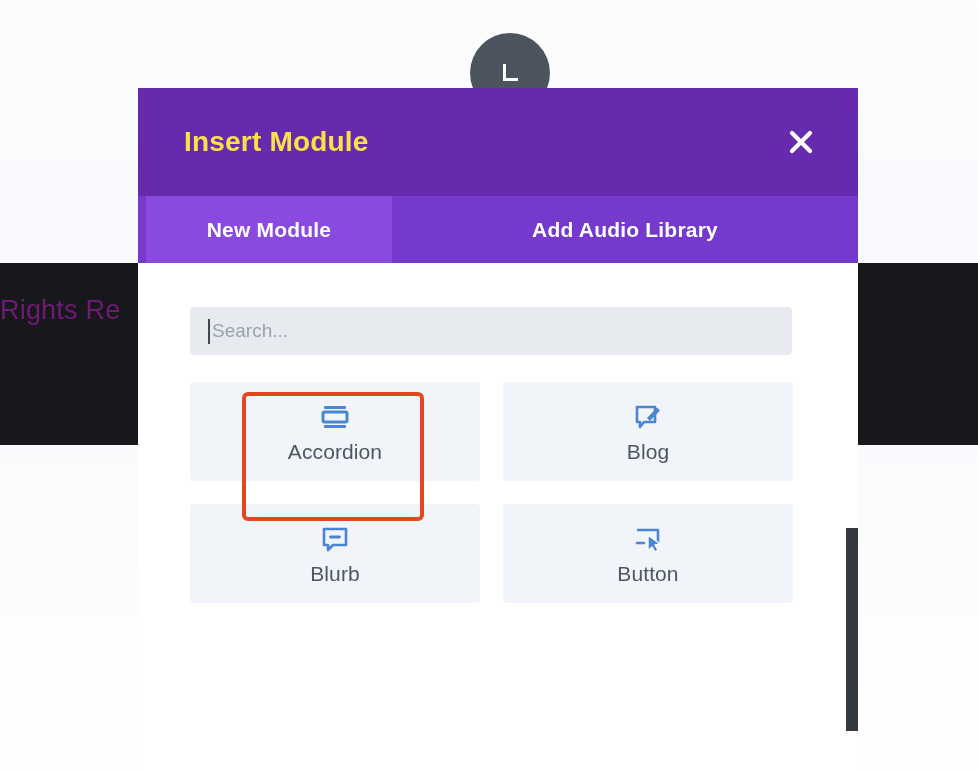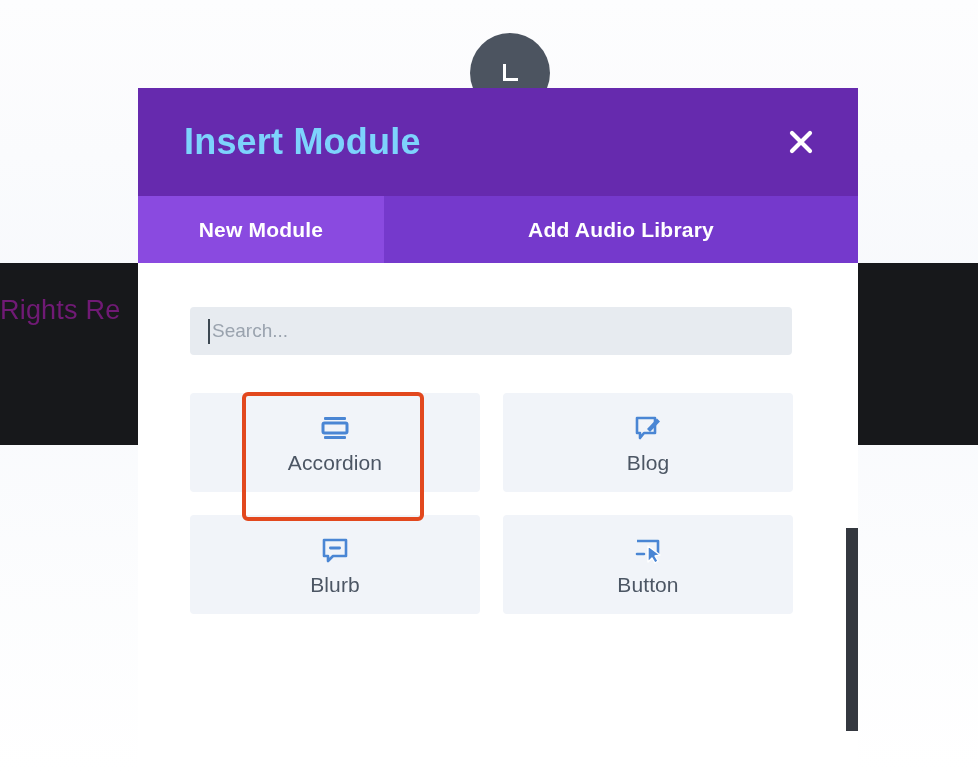--- a/index.html
+++ b/index.html
@@ -43,40 +43,40 @@
     background: #ffffff;
     overflow: hidden;
   }
   .modal-header {
     position: relative;
     height: 108px; background: #662aae;
     display: flex; align-items: center;
   }
   .modal-title {
     margin-left: 46px;
-    font-size: 36px; font-weight: bold; color: #7dd3fc; letter-spacing: .2px;
+    font-size: 28px; font-weight: bold; color: #fde047; letter-spacing: .2px;
   }
   .modal-close {
     position: absolute; right: 40px; top: 50%; transform: translateY(-50%);
     width: 34px; height: 34px;
     display: flex; align-items: center; justify-content: center;
     cursor: pointer;
   }
   .modal-close svg { display:block; }
 
   
   .header-notch {
     position: absolute; left: 332px; top: -26px;
     width: 0; height: 0;
     border-left: 40px solid transparent;
     border-right: 40px solid transparent;
     border-bottom: 27px solid #662aae;
   }
 
-  .tabs { display: flex; height: 67px; background: #7539cc; }
+  .tabs { display: flex; height: 67px; background: #7539cc; padding-left: 8px; }
   .tab {
     display: flex; align-items: center; justify-content: center;
     font-size: 21px; font-weight: bold; color: #ffffff;
     cursor: pointer; letter-spacing: .2px;
   }
   .tab.active { background: #8a4ae0; width: 246px; }
   .tab.inactive { flex: 1; background: #7539cc; }
 
   
   .modal-body {
@@ -94,21 +94,21 @@
     display: flex; align-items: center;
     position: relative;
   }
   .caret {
     position: absolute; left: 18px; top: 12px;
     width: 2px; height: 25px; background: #3d4852;
   }
   .search-placeholder { margin-left: 4px; }
 
   .grid {
-    margin-top: 38px;
+    margin-top: 27px;
     display: grid;
     grid-template-columns: 290px 290px;
     column-gap: 22px;
     row-gap: 22px;
     gap: 23px;
   }
   .module-card {
     height: 99px;
     background: #f1f4f9;
     border-radius: 4px;

